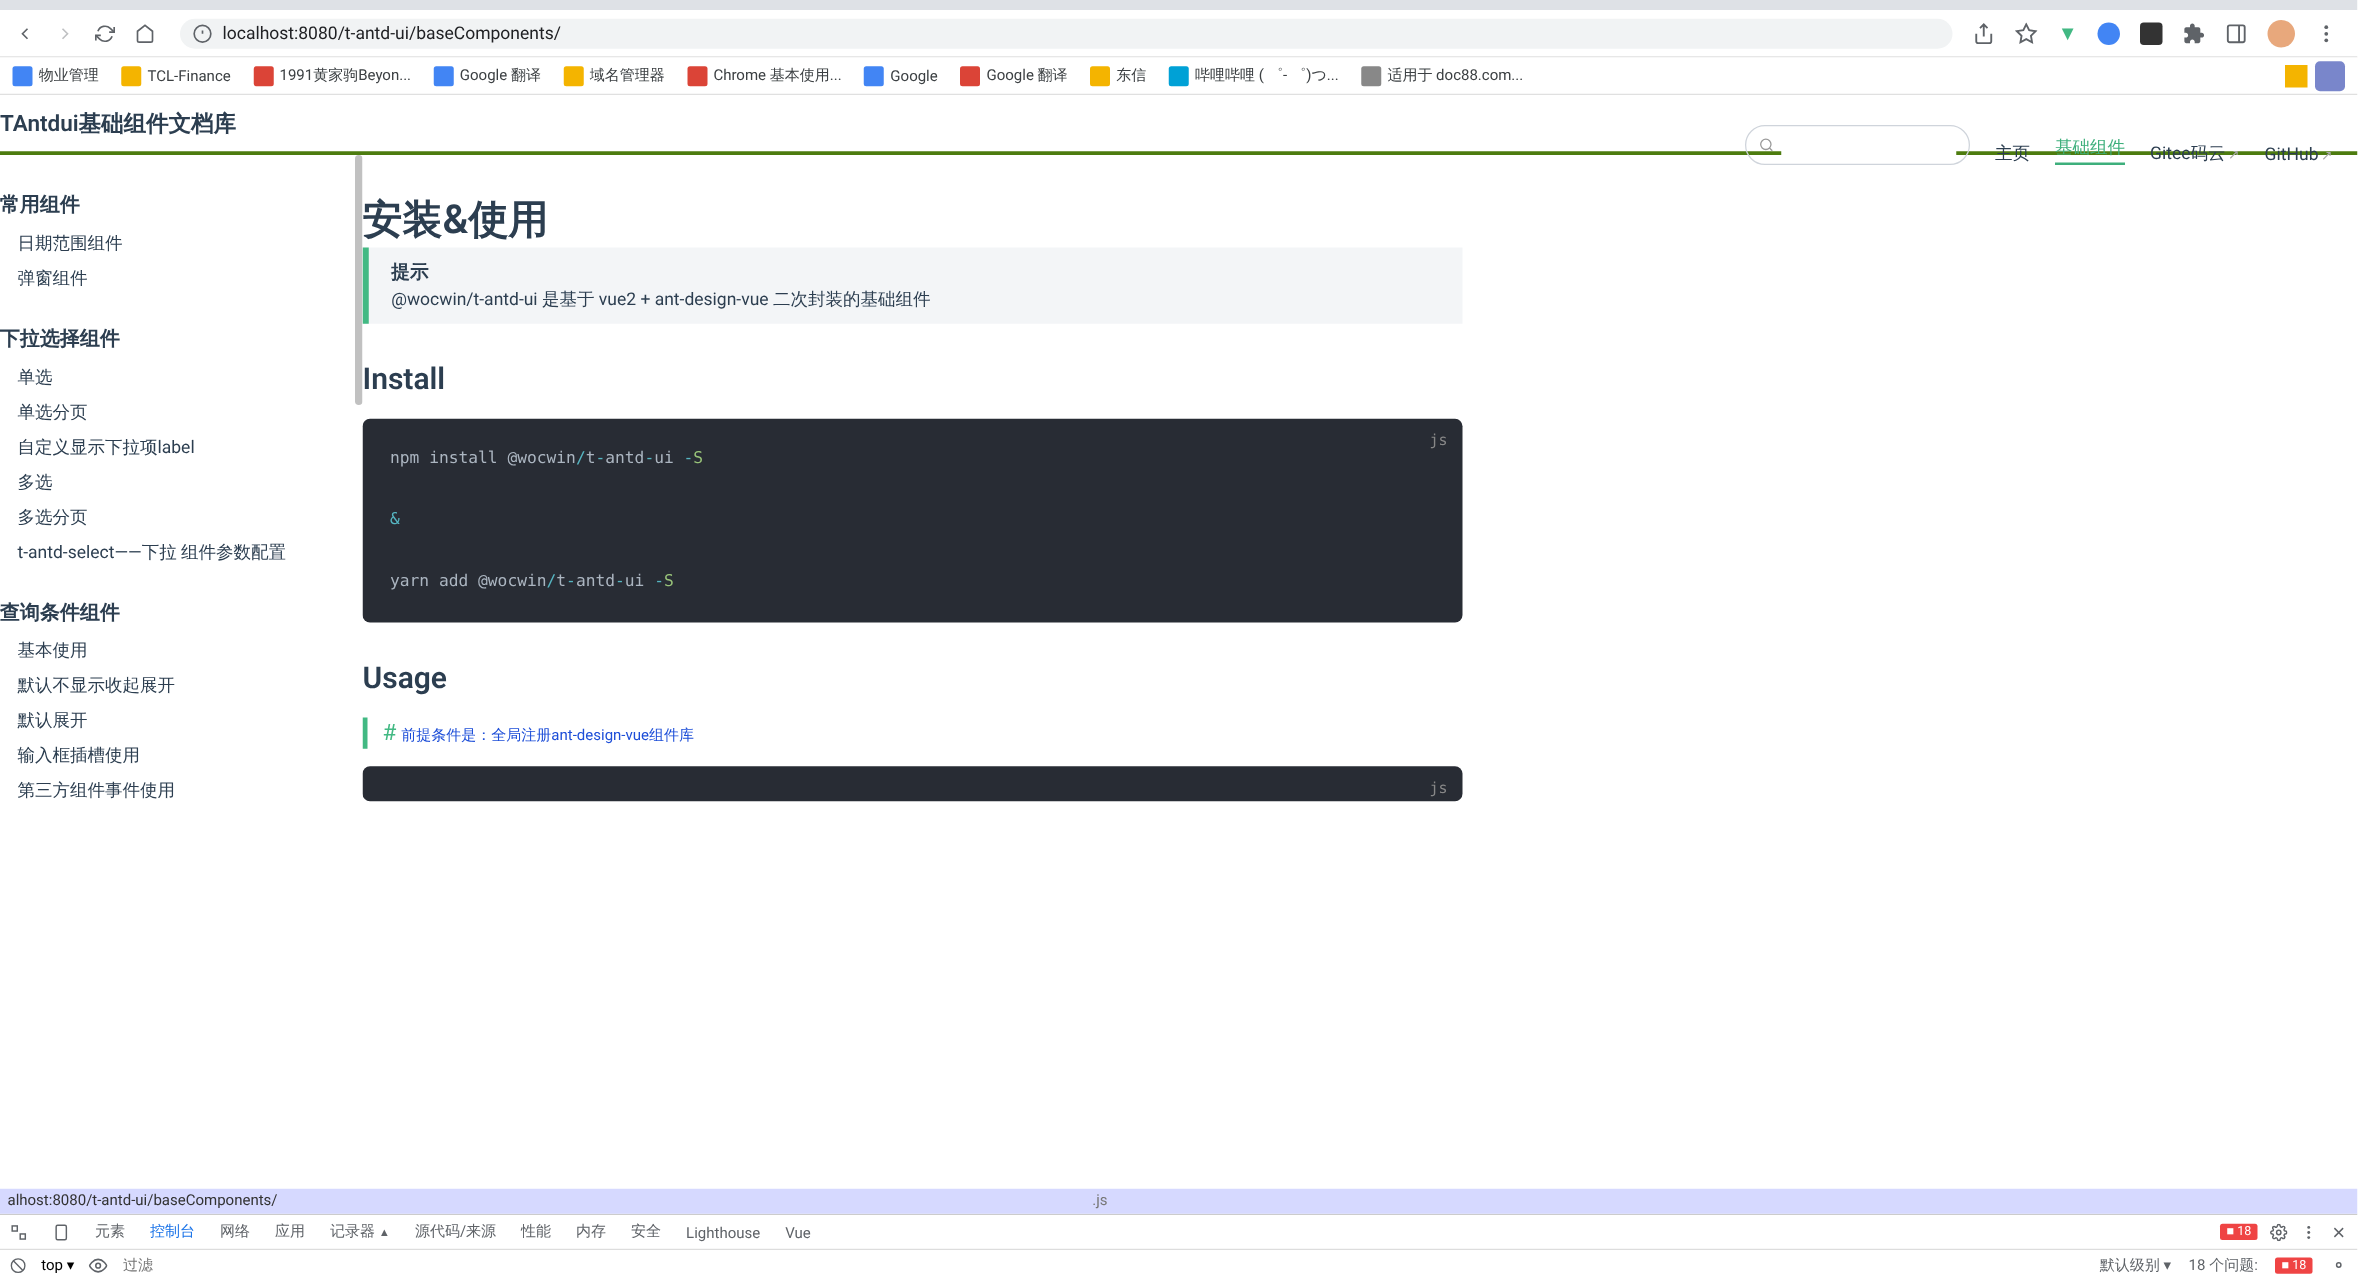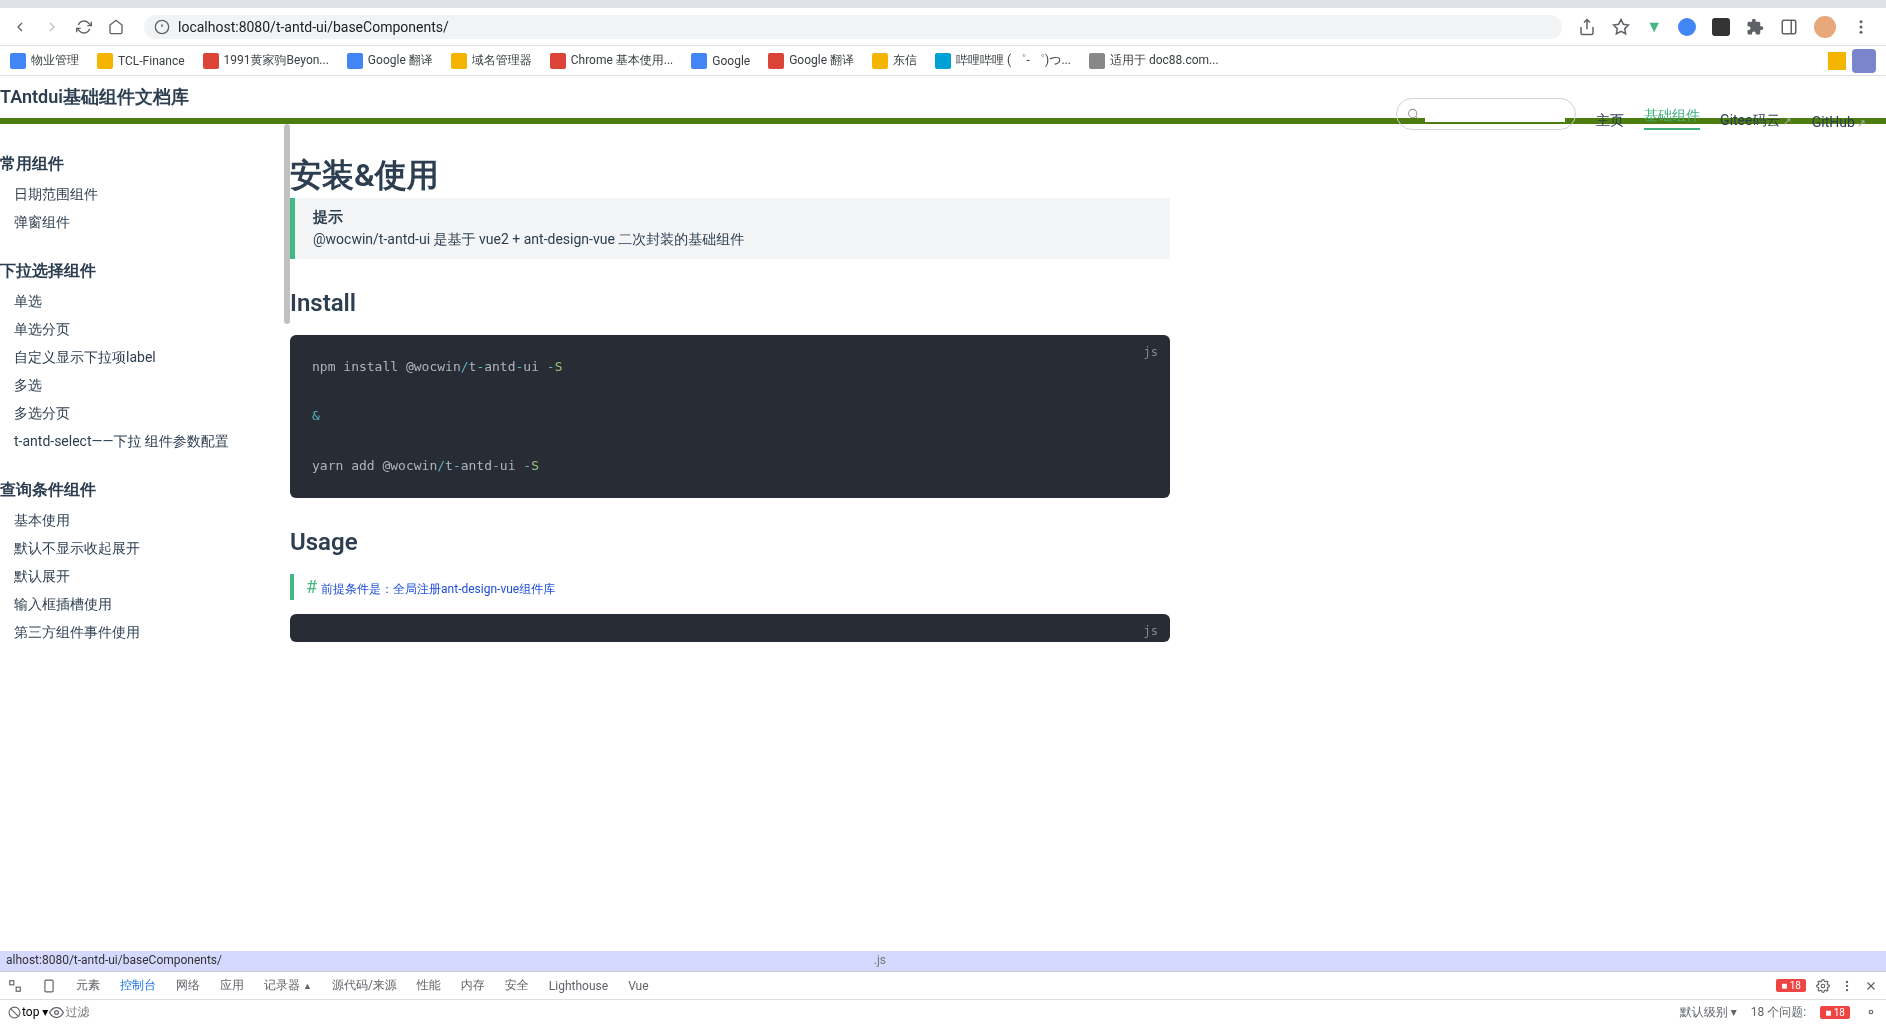--- a/index.html
+++ b/index.html
@@ -12,21 +12,21 @@
 .url-bar { flex: 1; display: flex; align-items: center; gap: 8px; padding: 4px 10px; background: #f1f3f4; border-radius: 14px; margin: 0 8px; }
 .url-text { flex: 1; font-size: 14px; color: #202124; }
 .toolbar-icons { display: flex; align-items: center; gap: 16px; padding-right: 8px; }
 .icon-sm { width: 18px; height: 18px; color: #5f6368; }
 
 .bookmarks-bar { height: 30px; background: #fff; display: flex; align-items: center; padding: 0 10px; gap: 18px; border-bottom: 1px solid #e0e0e0; font-size: 12px; }
 .bookmark { display: flex; align-items: center; gap: 5px; color: #3c4043; cursor: pointer; }
 .bm-icon { width: 16px; height: 16px; display: inline-block; border-radius: 2px; }
 
 
-.doc-header { height: 48px; display: flex; align-items: center; justify-content: space-between; padding: 0 20px 0 0; border-bottom: 6px solid #4d7c0f; }
+.doc-header { height: 48px; display: flex; align-items: center; justify-content: space-between; padding: 0 20px 0 0; border-bottom: 3px solid #4d7c0f; }
 .doc-title { font-size: 18px; font-weight: 600; color: #2c3e50; }
 .doc-nav { display: flex; align-items: flex-end; gap: 20px; margin-top: 34px; }
 .search-box { width: 180px; height: 32px; border: 1px solid #cfd4db; border-radius: 16px; display: flex; align-items: center; padding: 0 10px; }
 .search-box input { border: none; outline: none; width: 100%; font-size: 14px; margin-left: 6px; }
 .nav-link { font-size: 14px; color: #2c3e50; cursor: pointer; }
 .nav-link.active { color: #3eaf7c; border-bottom: 2px solid #3eaf7c; padding-bottom: 3px; }
 .ext-icon { font-size: 11px; margin-left: 2px; color: #aaa; }
 
 
 .main-area { display: flex; height: calc(100vh - 8px - 38px - 30px - 48px - 48px - 25px); }
@@ -55,21 +55,21 @@
 .status-bar { height: 20px; background: #d6d9ff; font-size: 12px; padding: 2px 6px; color: #333; position: relative; }
 .status-js { position: absolute; right: 1000px; font-size: 12px; color: #777; }
 
 
 .devtools { border-top: 1px solid #ccc; }
 .dt-tabs { height: 28px; display: flex; align-items: center; padding: 0 8px; gap: 20px; font-size: 12px; color: #5f6368; border-bottom: 1px solid #ddd; }
 .dt-tab { cursor: pointer; }
 .dt-tab.active { color: #1a73e8; }
 .dt-right { margin-left: auto; display: flex; align-items: center; gap: 10px; }
 .dt-badge { background: #ef4444; color: #fff; font-size: 10px; padding: 1px 5px; border-radius: 2px; }
-.dt-filter { height: 25px; display: flex; align-items: center; padding: 0 8px; gap: 1px; font-size: 12px; border-bottom: 1px solid #eee; }
+.dt-filter { height: 25px; display: flex; align-items: center; padding: 0 8px; gap: 12px; font-size: 12px; border-bottom: 1px solid #eee; }
 .dt-filter input { border: none; outline: none; font-size: 12px; color: #999; width: 200px; }
 .dt-filter-right { margin-left: auto; display: flex; align-items: center; gap: 14px; color: #5f6368; }
 .svg-i { width: 16px; height: 16px; }
 </style>
 </head>
 <body>
 
 <div class="browser-tabs"></div>
 
 <div class="browser-toolbar">

